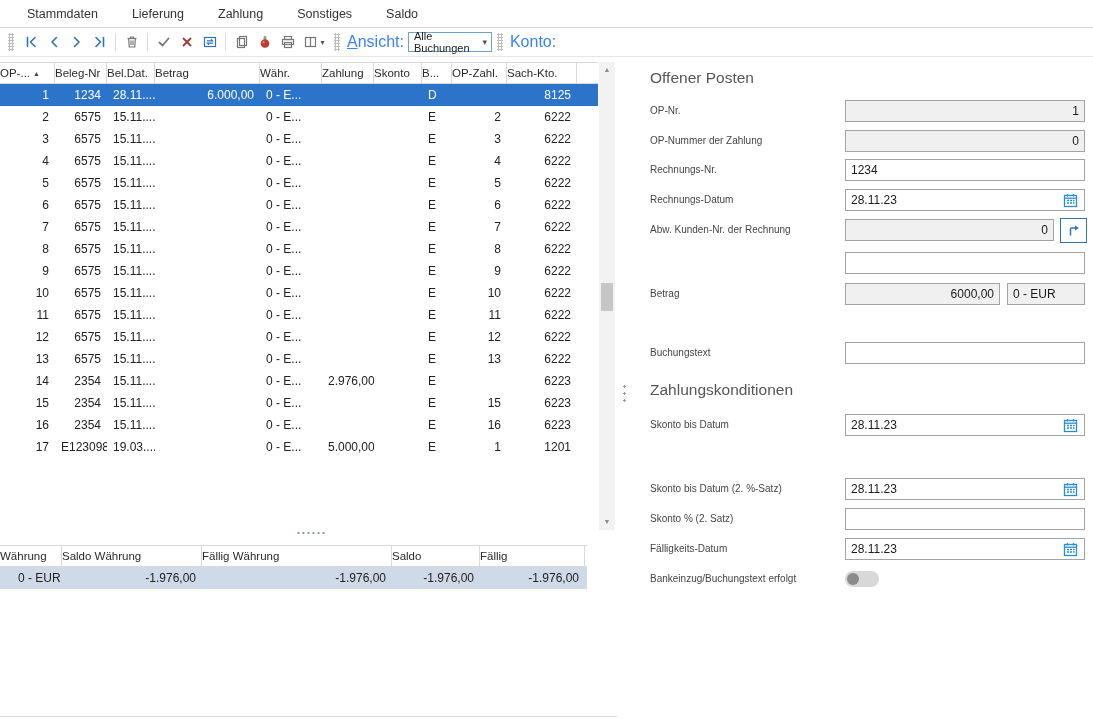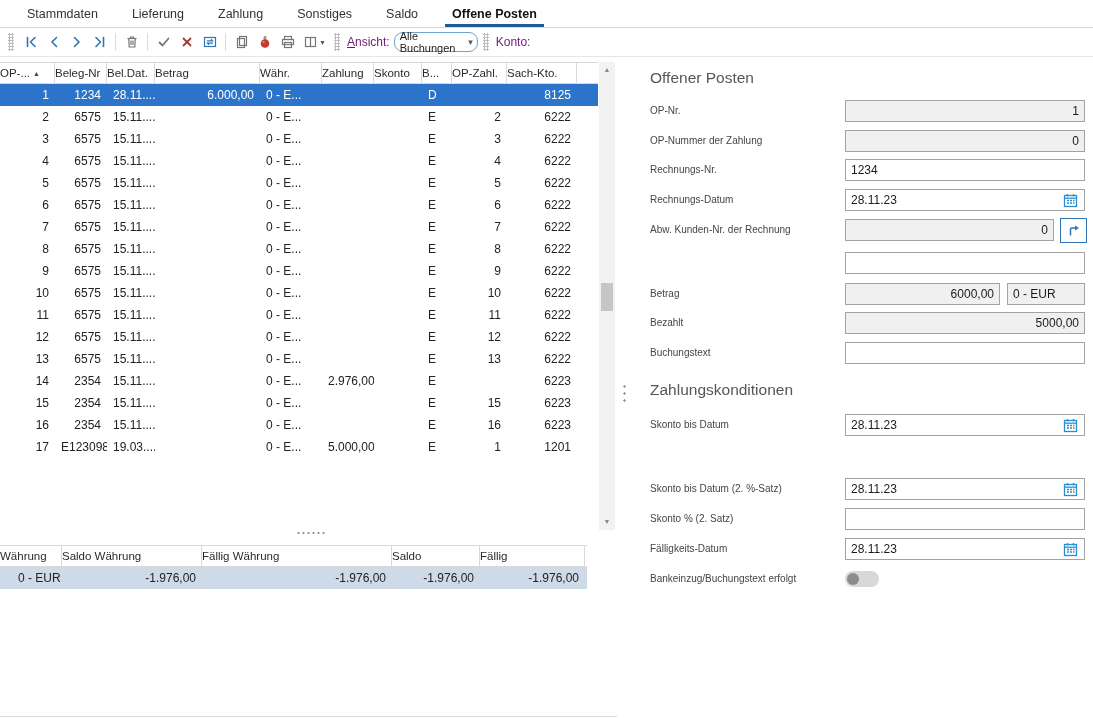--- a/index.html
+++ b/index.html
@@ -16,23 +16,23 @@
   
   .toolbar { position:absolute; top:28px; left:0; right:0; height:29px; display:flex; align-items:center; padding:0 3px; border-bottom:1px solid #e6e6e6; }
   .grip { width:6px; height:18px; margin:0 5px; background-image:radial-gradient(circle,#bdbdbd 1px,transparent 1.3px); background-size:3px 3px; }
   .tsep { width:1px; height:18px; background:#dcdcdc; margin:0 4px; }
   .tbtn { width:23px; height:23px; display:flex; align-items:center; justify-content:center; border:1px solid transparent; }
   .tbtn svg { display:block; }
   .nav-ic path { stroke:var(--icon-blue); stroke-width:1.6; fill:none; stroke-linecap:round; stroke-linejoin:round; }
   .gray-ic path, .gray-ic rect, .gray-ic line { stroke:#767676; fill:none; stroke-width:1.2; }
   .red-x path { stroke:var(--danger-red); stroke-width:1.8; fill:none; stroke-linecap:round; }
   .blue-ic path, .blue-ic rect { stroke:var(--icon-blue); fill:none; stroke-width:1.2; }
-  .tlabel { font-size:12px; color:#701a75; margin:0 4px 0 2px; white-space:nowrap; }
+  .tlabel { font-size:16px; color:#3b82f6; margin:0 4px 0 2px; white-space:nowrap; }
   .tlabel.accel::first-letter { text-decoration:underline; }
-  .combo { height:20px; background:#fff; display:flex; align-items:center; padding-left:5px; font-size:11px; color:#222;border-radius:9px; }
+  .combo { height:20px; background:#fff; display:flex; align-items:center; padding-left:5px; font-size:11px; color:#222; }
   .combo .chev { margin-left:auto; width:15px; text-align:center; font-size:9px; color:#555; }
   .combo.ansicht { width:84px; border:1px solid #6fa3c9; }
   .combo.konto { width:200px; border:1px solid var(--konto-border); font-size:12px; }
   .combo.konto .chev { color:var(--konto-border); }
   .chev-mini { font-size:8px; color:#555; margin-left:1px; }
 
   
   .ogrid { display:grid; grid-template-columns:55px 52px 48px 105px 62px 52px 48px 30px 55px 70px 21px; }
   .sgrid { display:grid; grid-template-columns:62px 140px 190px 88px 105px 2px; }
   .main-table { position:absolute; left:0; top:62px; width:598px; }
@@ -85,21 +85,20 @@
 <body>
 
 <div class="app">
 
   <div class="tabbar">
     <div class="tab">Stammdaten</div>
     <div class="tab">Lieferung</div>
     <div class="tab">Zahlung</div>
     <div class="tab">Sonstiges</div>
     <div class="tab">Saldo</div>
-    <div class="tab active">Offene Posten</div>
   </div>
 
   <div class="toolbar">
     <div class="grip"></div>
 
     <div class="tbtn">
       <svg class="nav-ic" width="16" height="16" viewBox="0 0 16 16">
           <path d="M4.5 3.5v9"></path>
           <path d="M12 3.5 7.5 8l4.5 4.5"></path>
         </svg>
@@ -559,26 +558,20 @@
     <div class="frow" style="top:226px">
       <span class="flabel">Betrag</span>
       <div class="inp dis num amount">
           <span>6000,00</span>
         </div>
       <div class="inp dis currency">
           <span>0 - EUR</span>
         </div>
     </div>
 
-    <div class="frow" style="top:255px">
-      <span class="flabel">Bezahlt</span>
-      <div class="inp dis num">
-          <span>5000,00</span>
-        </div>
-    </div>
 
     <div class="frow" style="top:285px">
       <span class="flabel">Buchungstext</span>
       <div class="inp">
           <span></span>
         </div>
     </div>
 
     <div class="sec-title" style="top:324px">Zahlungskonditionen</div>
 

